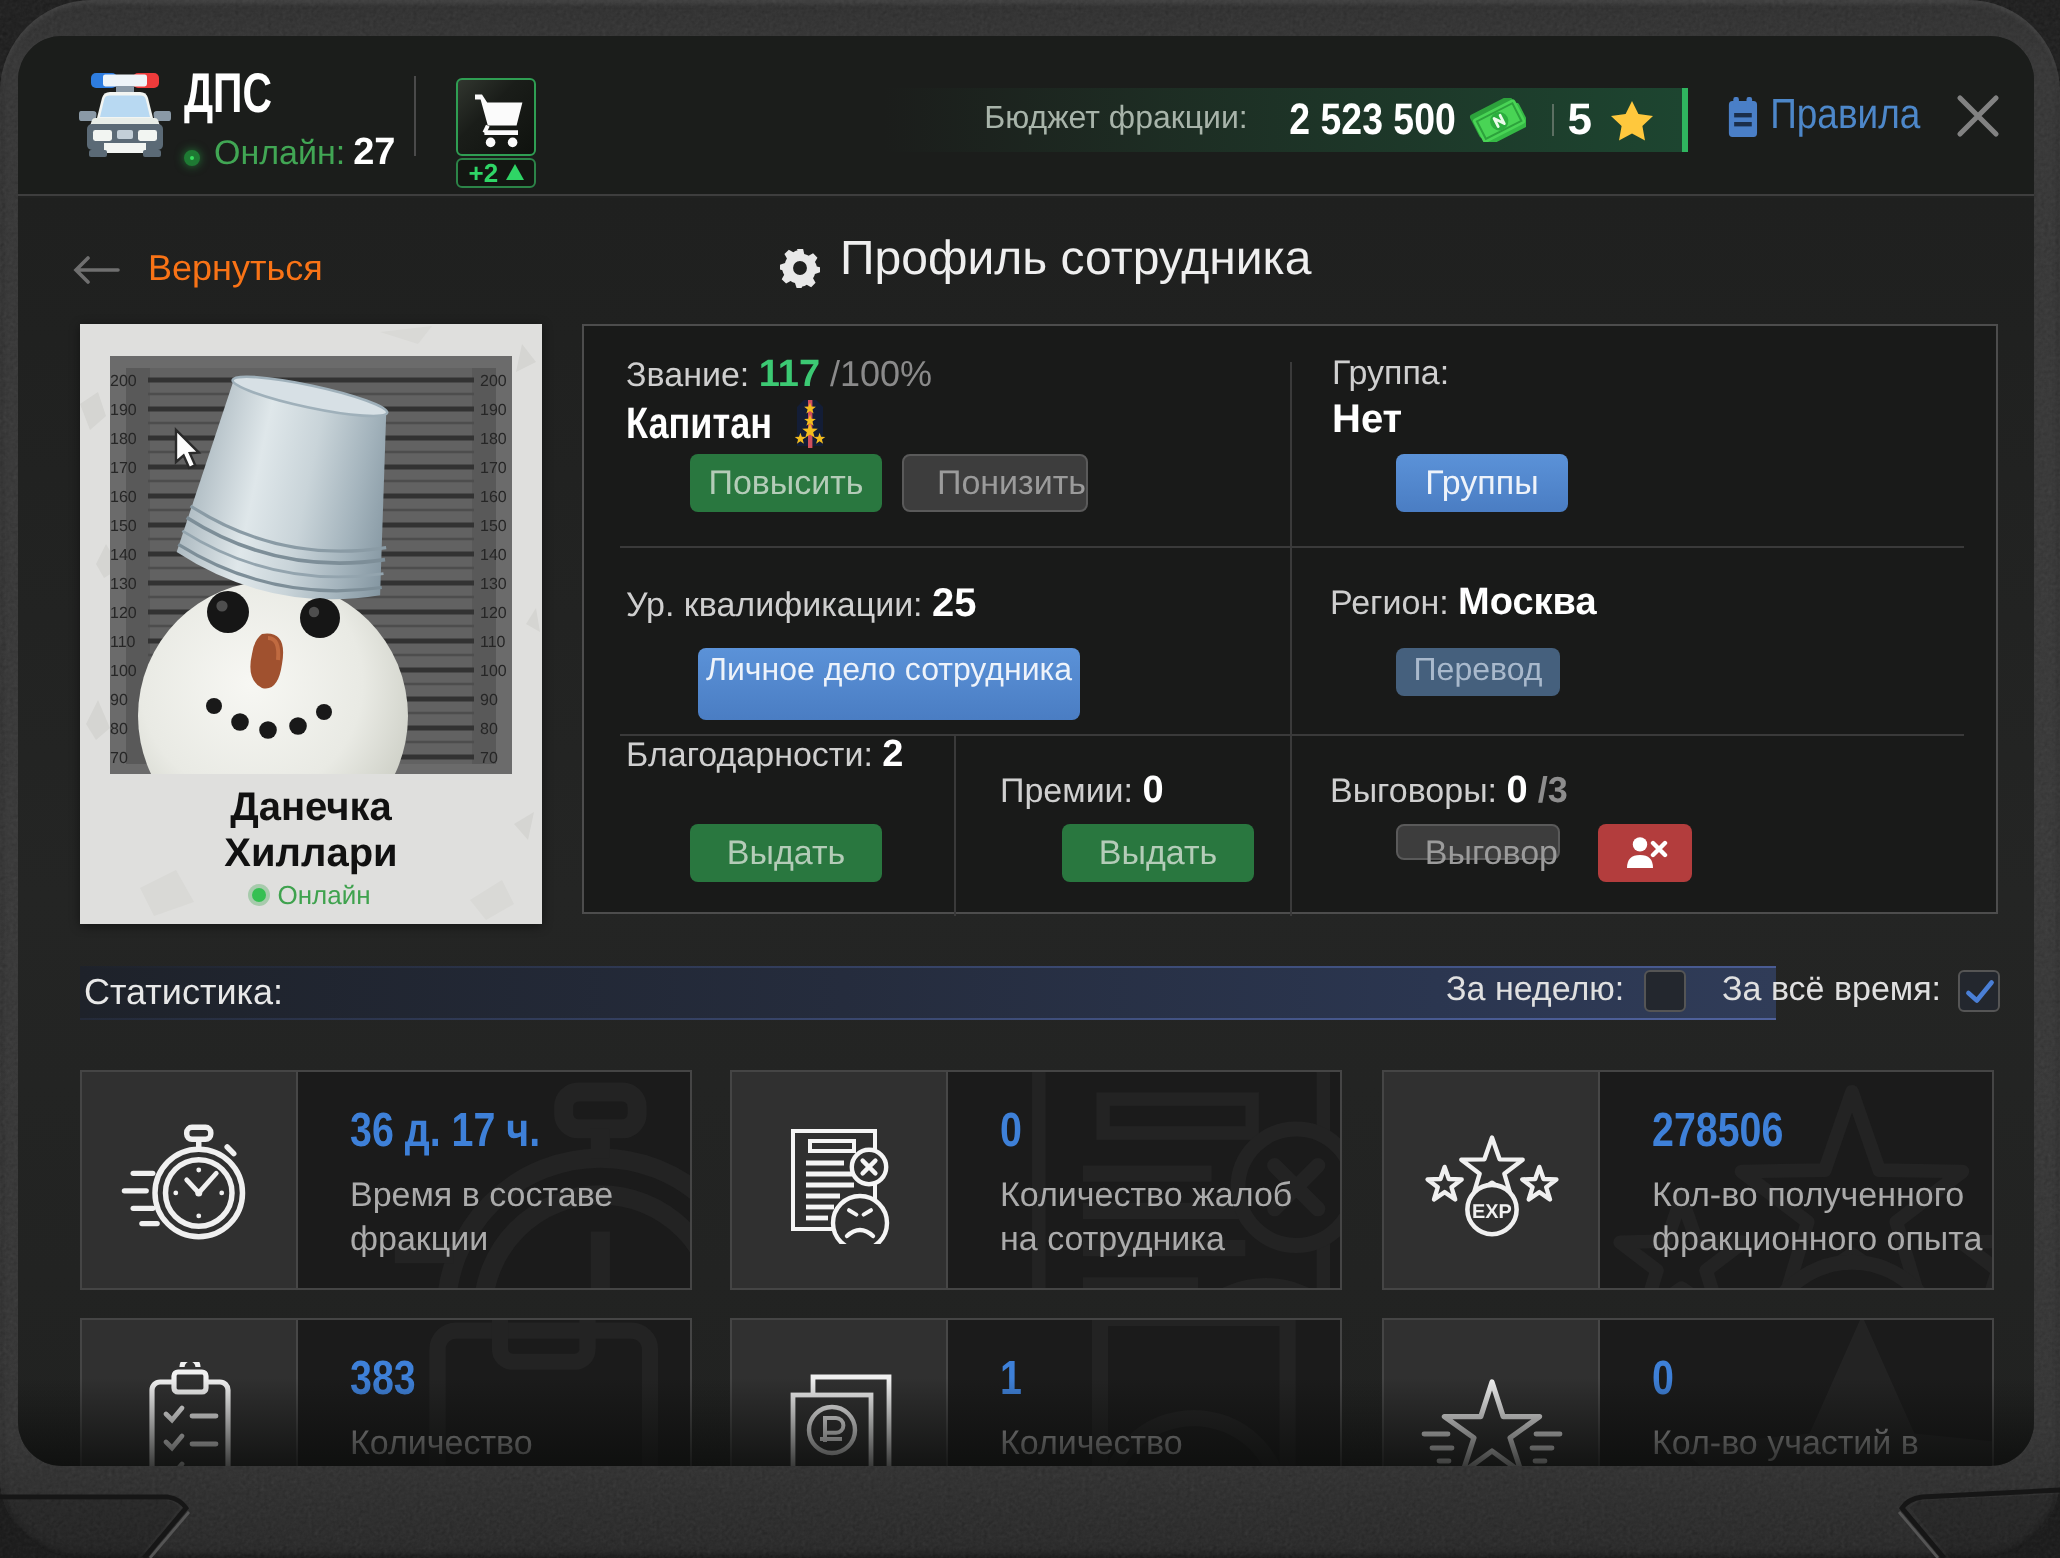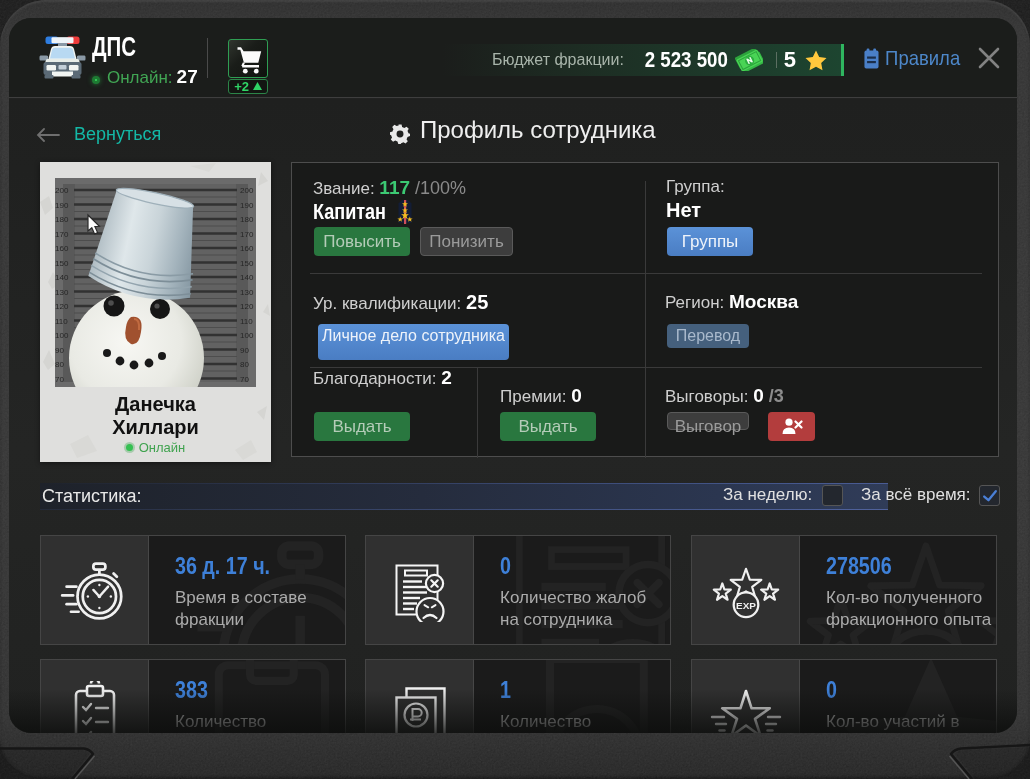--- a/index.html
+++ b/index.html
@@ -33,21 +33,21 @@
     background:linear-gradient(90deg, rgba(31,50,38,0) 0%, rgba(31,58,42,.55) 35%, #1d4530 100%);
     border-right:3px solid #2fb55f; display:flex; align-items:center; justify-content:flex-end; padding-right:14px; }
   .budget .lbl { color:#a8b4aa; font-size:16px; margin-right:6px; }
   .budget .num { color:#fff; font-size:22px; font-weight:bold; margin-right:7px; transform:scaleX(.85); transform-origin:100% 50%; }
   .budget .sep { width:1px; height:16px; background:#5c6f62; margin:0 7px; }
   .budget .five { color:#fff; font-size:22px; font-weight:bold; margin-right:9px; }
   .rules { position:absolute; left:855px; top:28px; color:#4d87c9; font-size:21px; transform:scaleX(.88); transform-origin:0 50%; }
   .closex { position:absolute; left:968px; top:28px; width:24px; height:24px; }
 
   
-  .back { position:absolute; left:27px; top:106px; color:#14b8a6; font-size:18px; }
+  .back { position:absolute; left:27px; top:106px; color:#f97316; font-size:18px; }
   .title { position:absolute; left:381px; top:98px; color:#efefef; font-size:24px; display:flex; align-items:flex-end; }
   .title svg { margin-right:10px; }
 
   
   .photo { position:absolute; left:31px; top:144px; width:231px; height:300px; background:#dcdcda; box-shadow:0 1px 5px rgba(0,0,0,.45); }
   .mug { position:absolute; left:15px; top:16px; width:201px; height:209px; background:#6e6e6e; overflow:hidden; }
   .pname { position:absolute; left:0; top:231px; width:231px; text-align:center; color:#111; font-weight:bold; font-size:20px; line-height:23px; }
   .ponline { position:absolute; left:0; top:278px; width:231px; text-align:center; color:#3fa24e; font-size:13px; }
   .pdot { display:inline-block; width:7px; height:7px; border-radius:50%; background:#35c052; box-shadow:0 0 0 2px rgba(40,160,60,.3); margin-right:6px; vertical-align:1px; }
 
@@ -56,23 +56,23 @@
   .panel .vdiv1 { position:absolute; left:353px; top:18px; width:1px; height:186px; background:#3a3a3a; }
   .panel .hdiv1 { position:absolute; left:18px; top:110px; width:672px; height:1px; background:#3a3a3a; }
   .panel .hdiv2 { position:absolute; left:18px; top:204px; width:672px; height:1px; background:#3a3a3a; }
   .panel .vdiv2 { position:absolute; left:185px; top:204px; width:1px; height:91px; background:#3a3a3a; }
   .panel .vdiv3 { position:absolute; left:353px; top:204px; width:1px; height:91px; background:#3a3a3a; }
   .plabel { color:#cfcfcf; font-size:17px;text-align:right; }
   .pgrey { color:#8a8a8a; }
   .pgreen { color:#3cc973; font-weight:bold; }
   .pbold { color:#fff; font-weight:bold; }
 
-  .btn { position:absolute; border-radius:4px; font-size:17px; text-align:center; }
+  .btn { position:absolute; border-radius:4px; font-size:17px; text-align:center;margin-left:31px; }
   .btn-green { background:#29773f; color:#b4ccb8; }
-  .btn-grey { background:#3d3d3d; color:#9b9b9b; border:1px solid #5a5a5a; }
+  .btn-grey { background:#3d3d3d; color:#9b9b9b; border:1px solid #5a5a5a;text-align:right; }
   .btn-blue { background:linear-gradient(180deg,#5b92d8 0%,#4a7dc3 100%); color:#eef3fa; }
   .btn-steel { background:#45607d; color:#a9b9cc; }
   .btn-red { background:#b33d3d; }
 
   
   .statbar { position:absolute; left:31px; top:465px; width:848px; height:27px; overflow:hidden;
     background:linear-gradient(90deg,#1e222a 0%, #252c3d 45%, #2b3650 80%, #303c58 100%);
     color:#e8e8e8; font-size:18px; line-height:27px; }
   .statbar:before { content:""; position:absolute; left:0; right:0; top:0; height:1px;
     background:linear-gradient(90deg, rgba(66,82,130,0) 0%, rgba(66,82,130,.45) 40%, #44568a 85%, #4a5c94 100%); }

